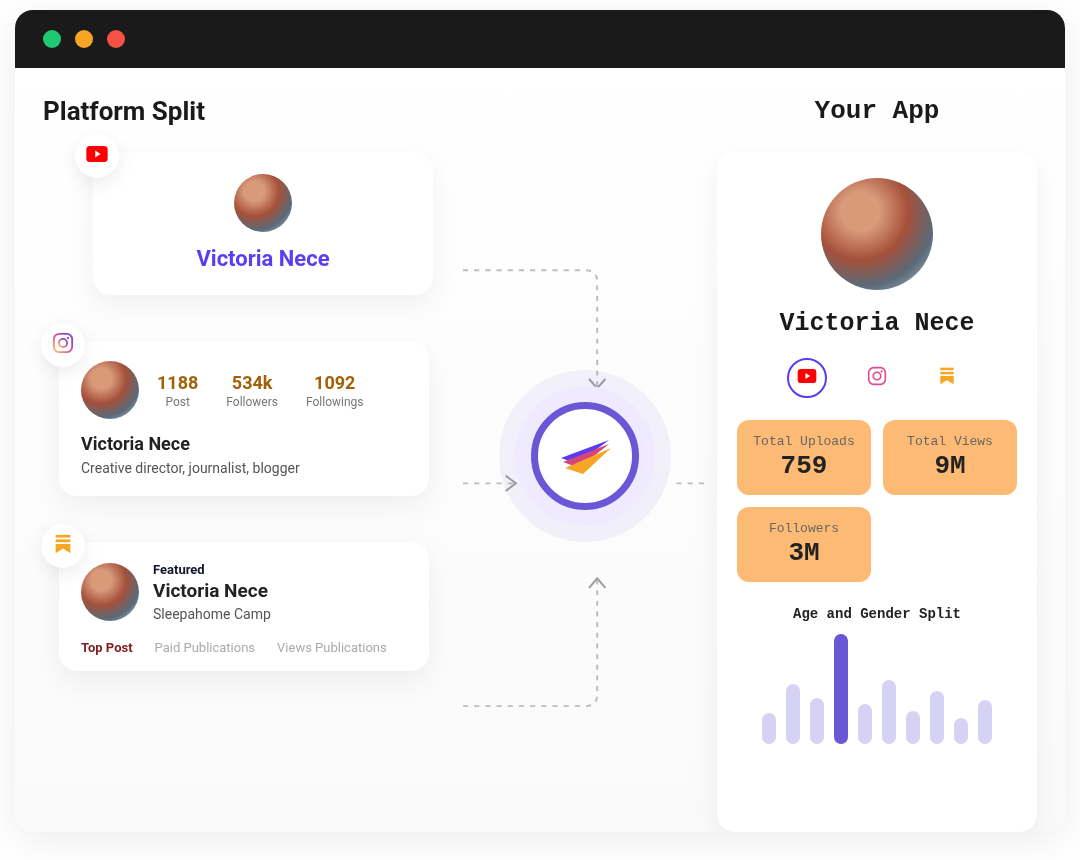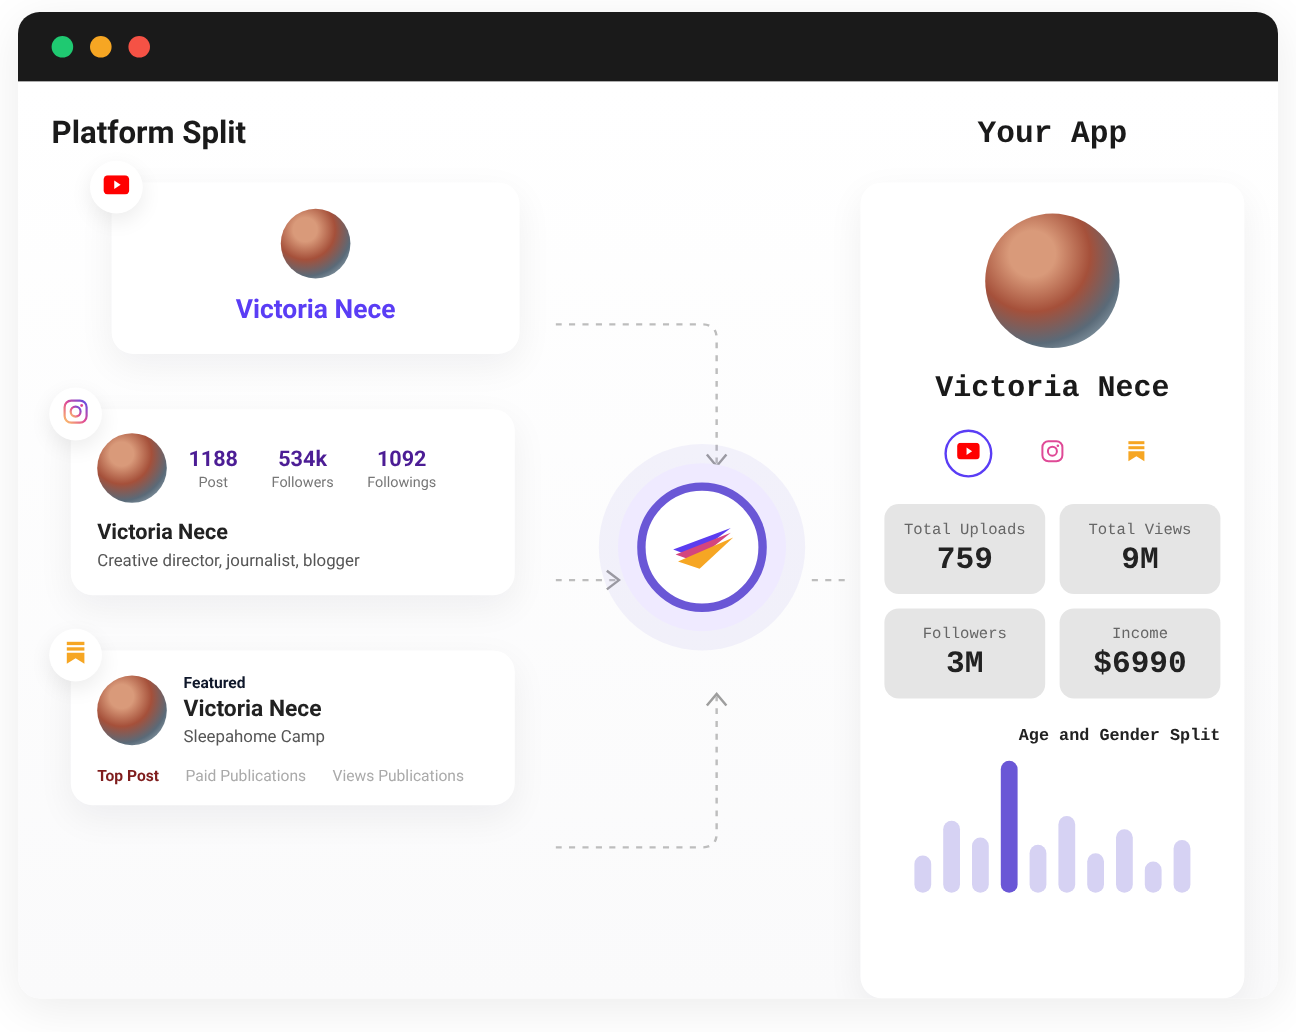--- a/index.html
+++ b/index.html
@@ -74,21 +74,21 @@
     display: inline-block;
   }
   .avatar.lg { width: 112px; height: 112px; }
   .yt-card { text-align: center; padding: 22px 22px 24px; margin-left: 50px; width: 340px;}
   .yt-name { color: #5a3df5; font-weight: 700; font-size: 22px; margin-top: 10px; }
   .yt-sub { color: #555; font-size: 15px; margin-top: 8px; }
   .ig-card { margin-left: 16px; width: 370px; }
   .ig-top { display: flex; align-items: center; gap: 18px; }
   .ig-stats { display: flex; gap: 28px; }
   .ig-stat { text-align: center; }
-  .ig-stat .v { font-weight: 700; font-size: 18px; color:#4c1d95; }
+  .ig-stat .v { font-weight: 700; font-size: 18px; color:#a16207; }
   .ig-stat .l { font-size: 12px; color: #777; margin-top: 2px; }
   .ig-name { font-weight: 700; font-size: 18px; margin-top: 14px; color:#222;}
   .ig-bio { font-size: 14px; color: #555; margin-top: 6px; }
   .ss-card { margin-left: 16px; width: 370px; margin-bottom: 0; padding-bottom: 16px;}
   .ss-top { display: flex; gap: 14px; align-items: center; }
   .ss-featured { color: #0f172a; font-weight: 700; font-size: 13px; }
   .ss-name { font-weight: 700; font-size: 19px; color:#222; margin-top: 2px;}
   .ss-sub { font-size: 14px; color: #555; margin-top: 4px; }
   .ss-tabs { display: flex; gap: 22px; margin-top: 18px; font-size: 13px; }
   .ss-tabs .tab { color: #aaa; cursor: pointer; }
@@ -128,25 +128,25 @@
     width: 40px; height: 40px; border-radius: 50%;
     display: flex; align-items:center; justify-content:center;
     border: 2px solid transparent;
   }
   .social-chip.active { border-color: #5a3df5; }
   .metrics {
     display: grid; grid-template-columns: 1fr 1fr; gap: 12px;
     margin-top: 22px;
   }
   .metric {
-    background: #e5e5e5; border-radius: 12px; padding: 14px 8px;
+    background: #fdba74; border-radius: 12px; padding: 14px 8px;
   }
   .metric .ml { font-size: 13px; color: #666; }
   .metric .mv { font-size: 26px; font-weight: 700; margin-top: 2px; color:#222;}
-  .chart-title { font-size: 14px; font-weight: 700; margin-top: 24px; text-align: right; color:#222;}
+  .chart-title { font-size: 14px; font-weight: 700; margin-top: 24px; color:#222;}
   .bars { display: flex; align-items: flex-end; gap: 10px; height: 110px; margin-top: 12px; justify-content: center;}
   .bar { width: 14px; background: #d6d2f3; border-radius: 7px; }
   .bar.hi { background: #6a57d6; }
   
   svg.connectors { position:absolute; left:0; top:0; width:100%; height:100%; pointer-events:none;}
   .dash { stroke:#bdbdbd; stroke-width:2; stroke-dasharray:5 6; fill:none; }
   .arrowhead { fill:none; stroke:#9e9e9e; stroke-width:2; }
 </style>
 </head>
 <body>
@@ -303,24 +303,20 @@
             <div class="mv">759</div>
           </div>
           <div class="metric">
             <div class="ml">Total Views</div>
             <div class="mv">9M</div>
           </div>
           <div class="metric">
             <div class="ml">Followers</div>
             <div class="mv">3M</div>
           </div>
-          <div class="metric">
-            <div class="ml">Income</div>
-            <div class="mv">$6990</div>
-          </div>
         </div>
 
         <div class="chart-title">Age and Gender Split</div>
         <div class="bars" id="bars">
             <div class="bar" style="height: 28%;"></div>
             <div class="bar" style="height: 55%;"></div>
             <div class="bar" style="height: 42%;"></div>
             <div class="bar hi" style="height: 100%;"></div>
             <div class="bar" style="height: 36%;"></div>
             <div class="bar" style="height: 58%;"></div>

